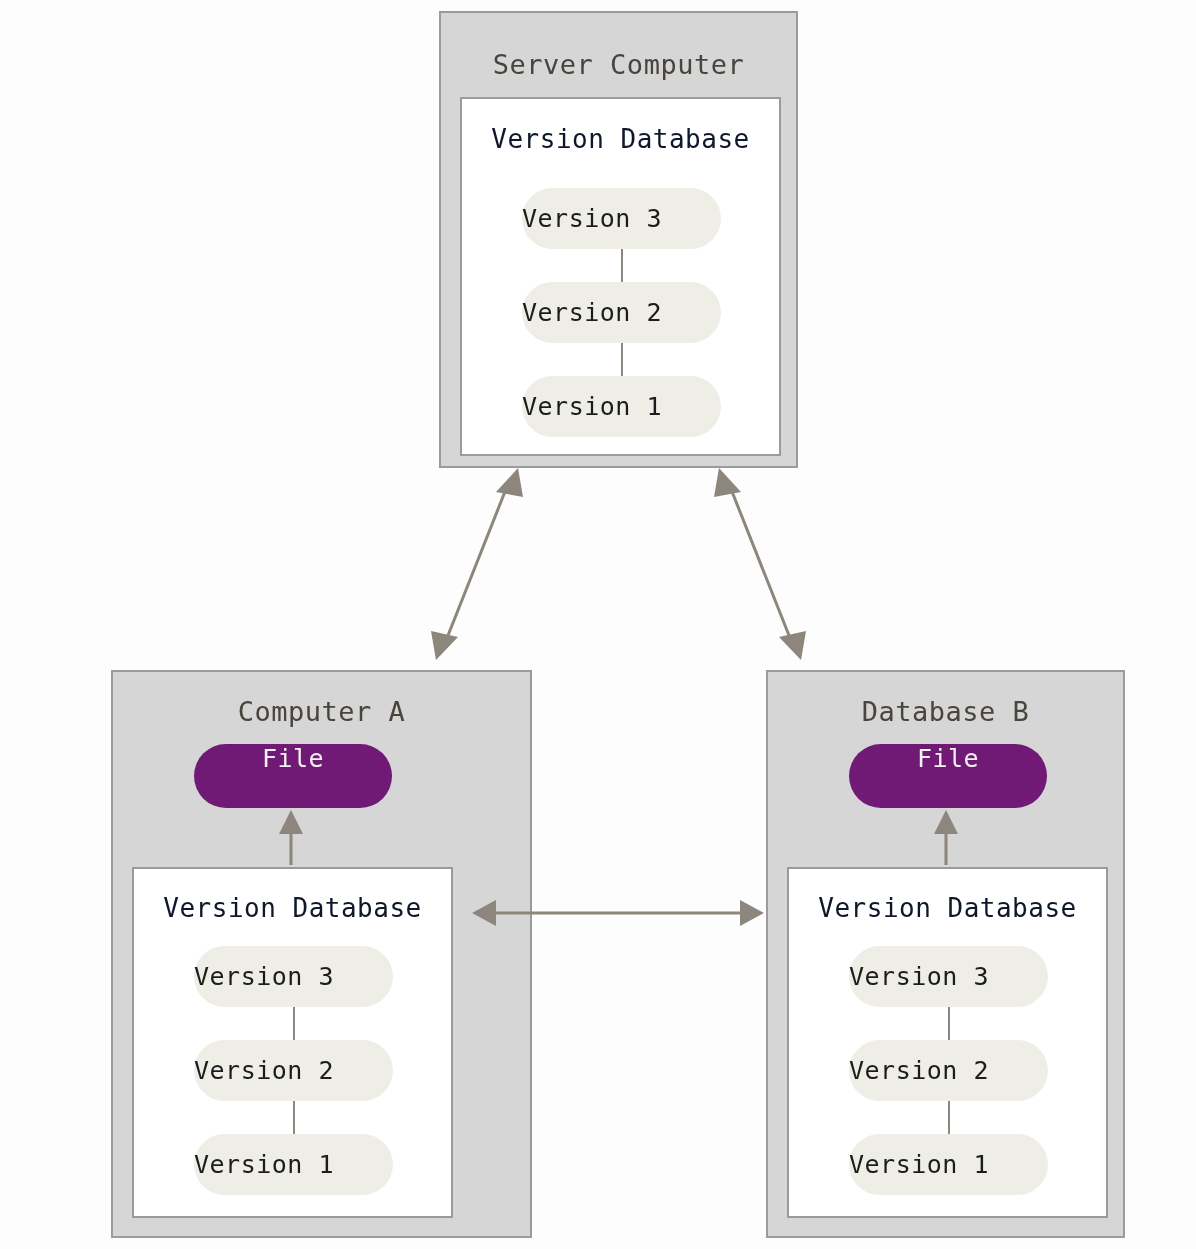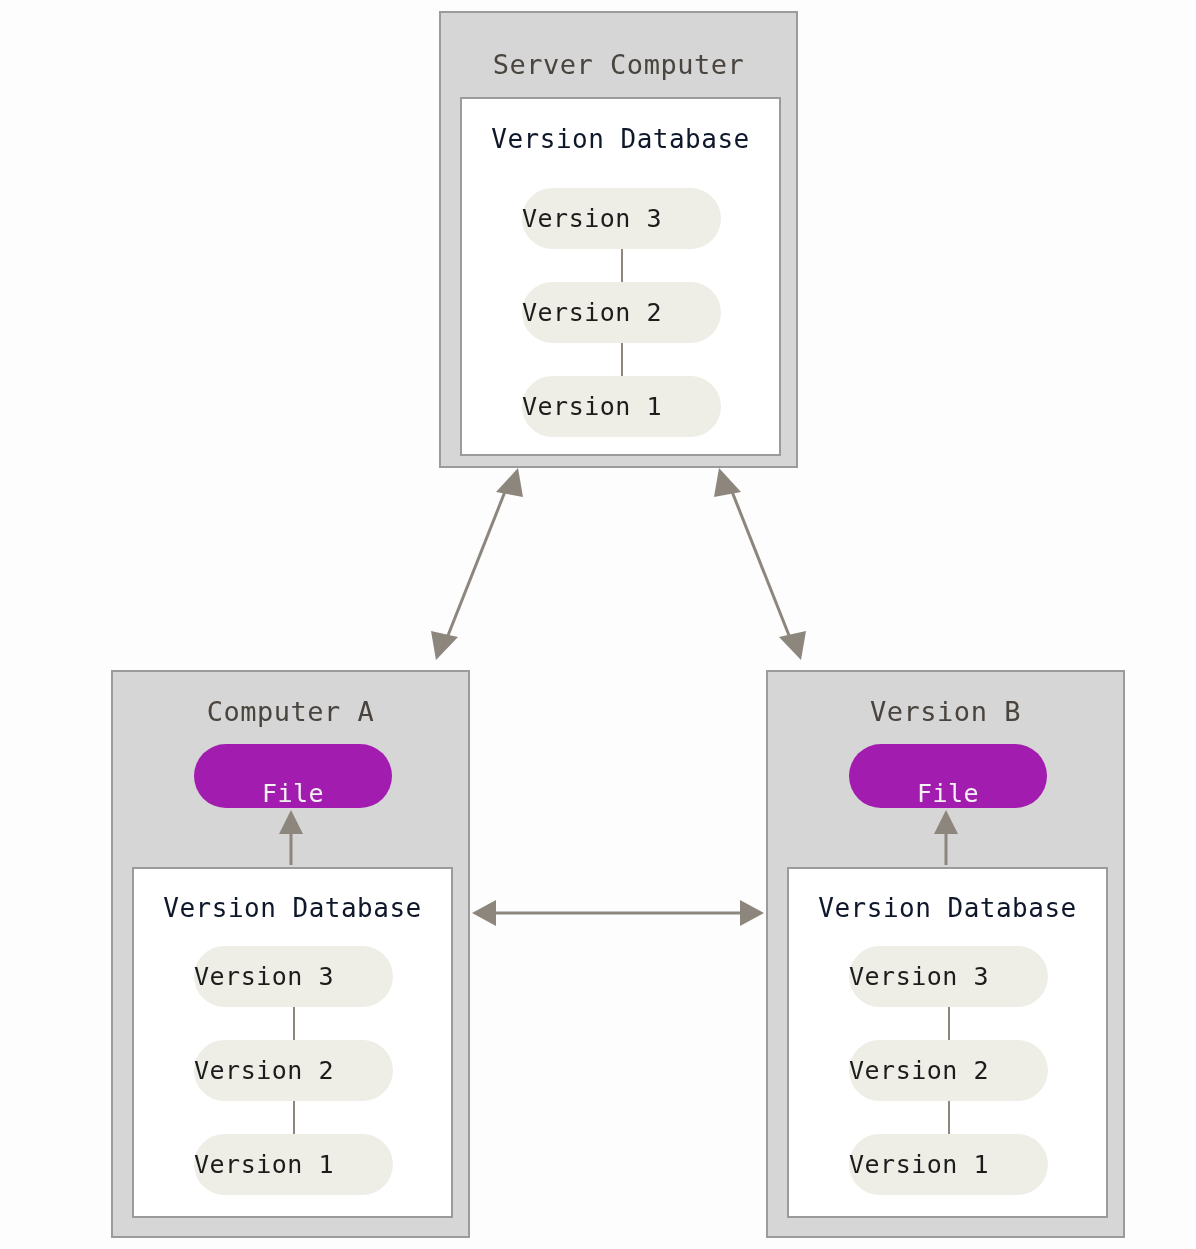--- a/index.html
+++ b/index.html
@@ -72,23 +72,23 @@
   .pill-connector {
     position: absolute;
     width: 2px;
     background: #8d867d;
   }
 
   
   .file-pill {
     position: absolute;
     display: flex;
-    align-items: flex-end;
+    align-items: flex-start;
     justify-content: center;
-    background: #a21caf;
+    background: #701a75;
     border-radius: 34px;
     font-size: 25px;
     letter-spacing: 0.5px;
     color: #f2f2f2;
     box-sizing: border-box;
     white-space: nowrap;
   }
 
   
   .arrow-layer {
@@ -120,21 +120,21 @@
         <span>Version 2</span>
       </div>
       <div class="pill-connector" style="left:159px; top:244px; height:33px;"></div>
 
       <div class="pill" style="left:60px; top:277px; width:199px; height:61px;">
         <span>Version 1</span>
       </div>
     </div>
   </div>
 
-  <div class="computer-box" style="left:111px; top:670px; width:359px; height:568px;">
+  <div class="computer-box" style="left:111px; top:670px; width:421px; height:568px;">
     <div class="box-title" style="top:24px;">Computer A</div>
 
     <div class="file-pill" style="left:81px; top:72px; width:198px; height:64px;">
       <span>File</span>
     </div>
 
     <div class="db-box" style="left:19px; top:195px; width:321px; height:351px;">
       <div class="db-title" style="top:24px;">Version Database</div>
 
       <div class="pill" style="left:60px; top:77px; width:199px; height:61px;">
@@ -147,21 +147,21 @@
       </div>
       <div class="pill-connector" style="left:159px; top:232px; height:33px;"></div>
 
       <div class="pill" style="left:60px; top:265px; width:199px; height:61px;">
         <span>Version 1</span>
       </div>
     </div>
   </div>
 
   <div class="computer-box" style="left:766px; top:670px; width:359px; height:568px;">
-    <div class="box-title" style="top:24px;">Version B</div>
+    <div class="box-title" style="top:24px;">Database B</div>
 
     <div class="file-pill" style="left:81px; top:72px; width:198px; height:64px;">
       <span>File</span>
     </div>
 
     <div class="db-box" style="left:19px; top:195px; width:321px; height:351px;">
       <div class="db-title" style="top:24px;">Version Database</div>
 
       <div class="pill" style="left:60px; top:77px; width:199px; height:61px;">
         <span>Version 3</span>

